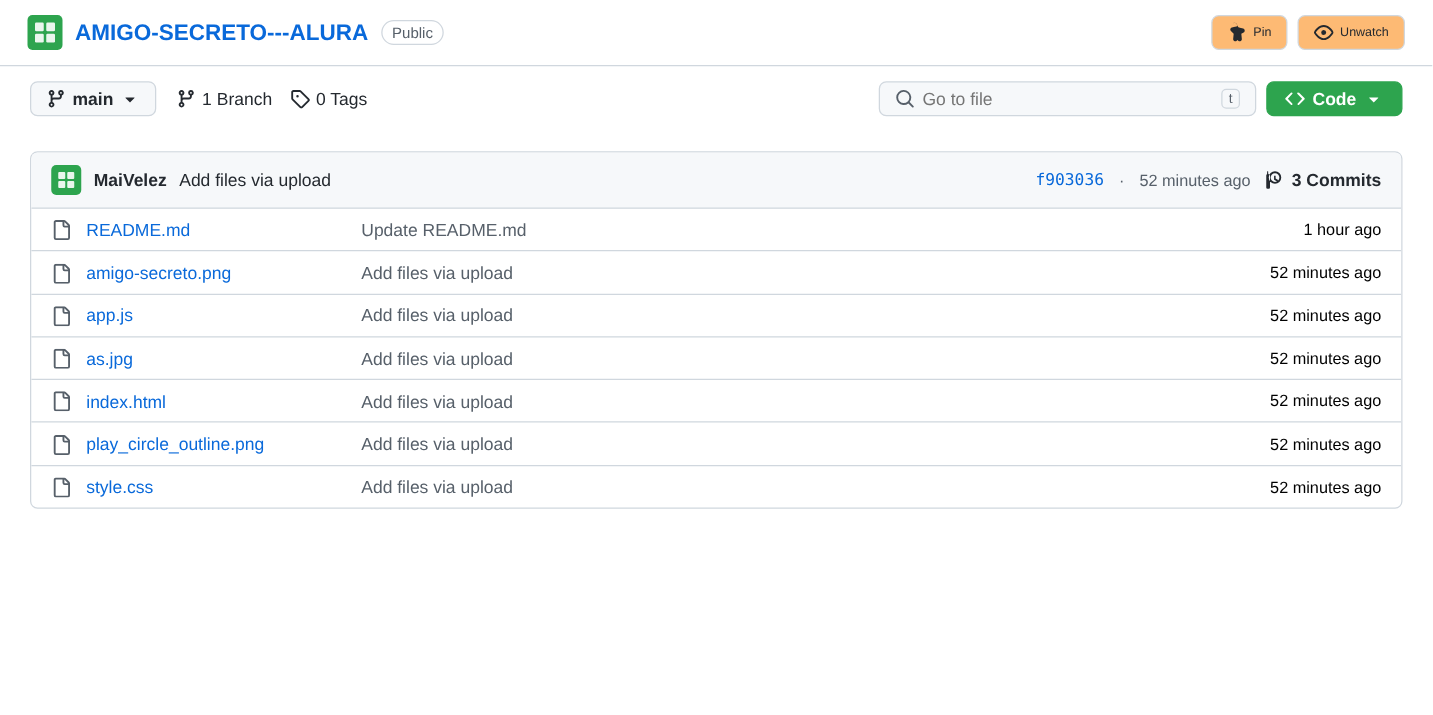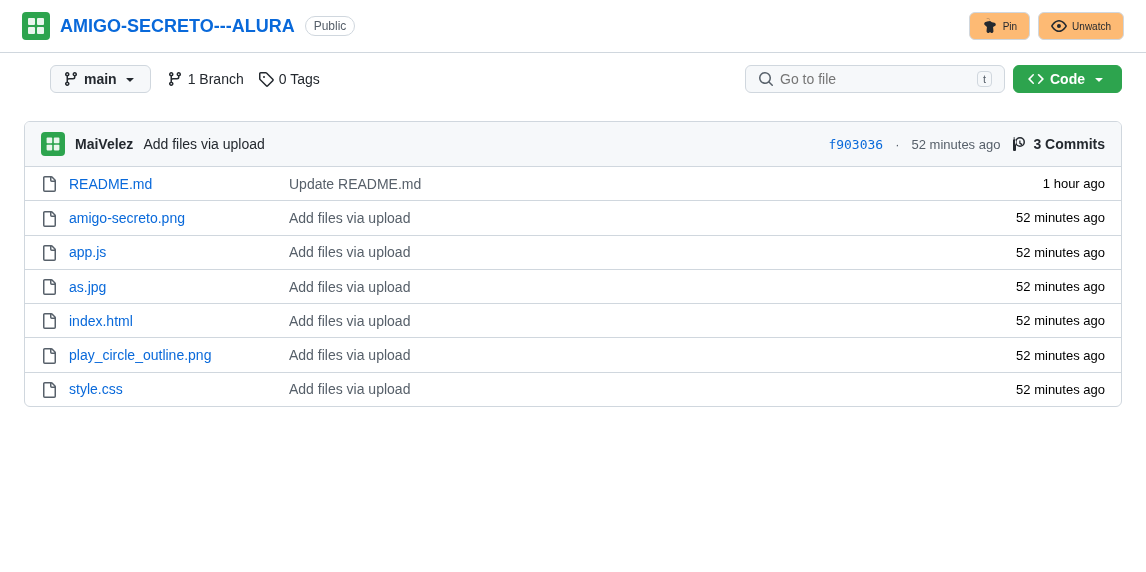--- a/index.html
+++ b/index.html
@@ -65,21 +65,20 @@
       color: #24292f;
     }
 
     
     .repo-toolbar {
       display: flex;
       align-items: center;
       justify-content: space-between;
       padding: 12px 24px;
       gap: 12px;
-      margin-left: 26px;
     }
     .toolbar-left {
       display: flex;
       align-items: center;
       gap: 16px;
     }
     .branch-selector {
       display: flex;
       align-items: center;
       gap: 5px;
@@ -113,21 +112,21 @@
       gap: 8px;
     }
     .search-box {
       display: flex;
       align-items: center;
       gap: 6px;
       padding: 5px 12px;
       border: 1px solid #d0d7de;
       border-radius: 6px;
       background: #f6f8fa;
-      width: 260px;
+      width: 302px;
       cursor: text;
     }
     .search-box input {
       border: none;
       background: transparent;
       outline: none;
       font-size: 14px;
       color: #57606a;
       flex: 1;
     }

